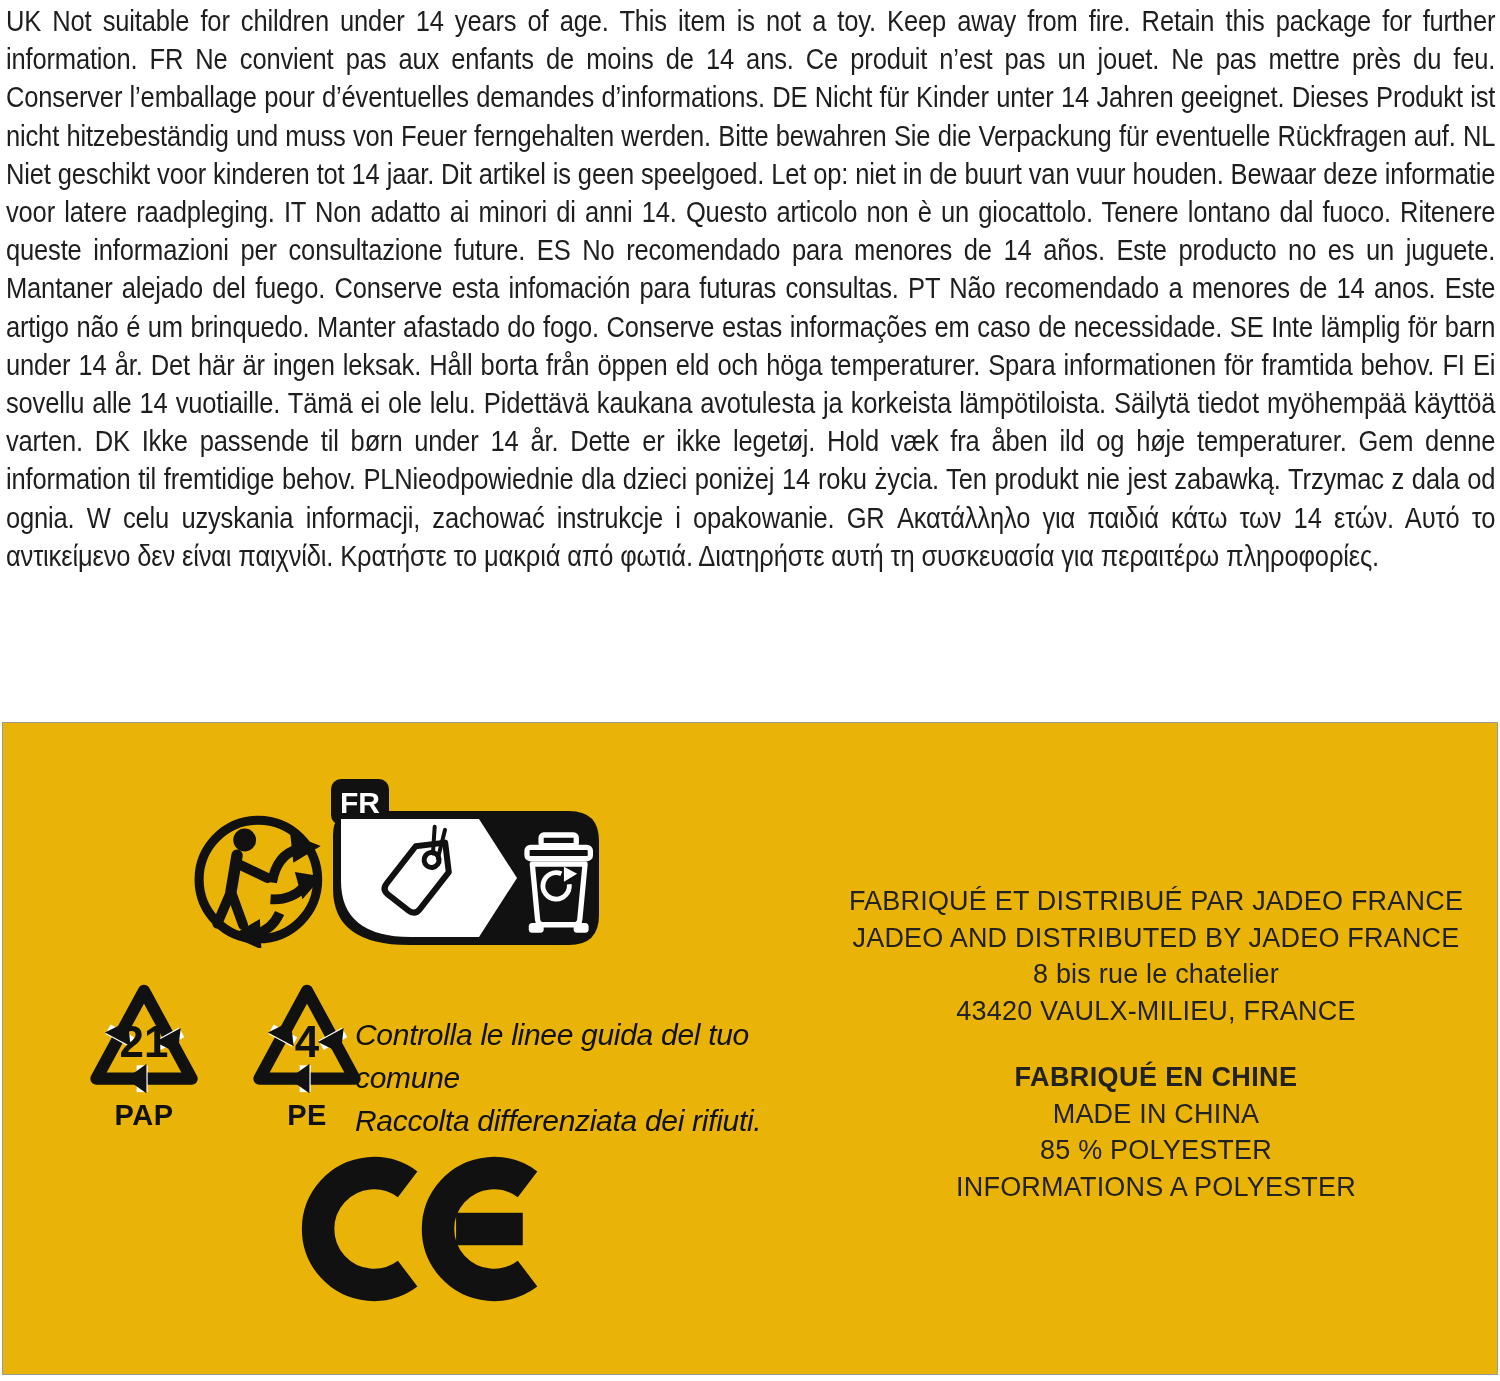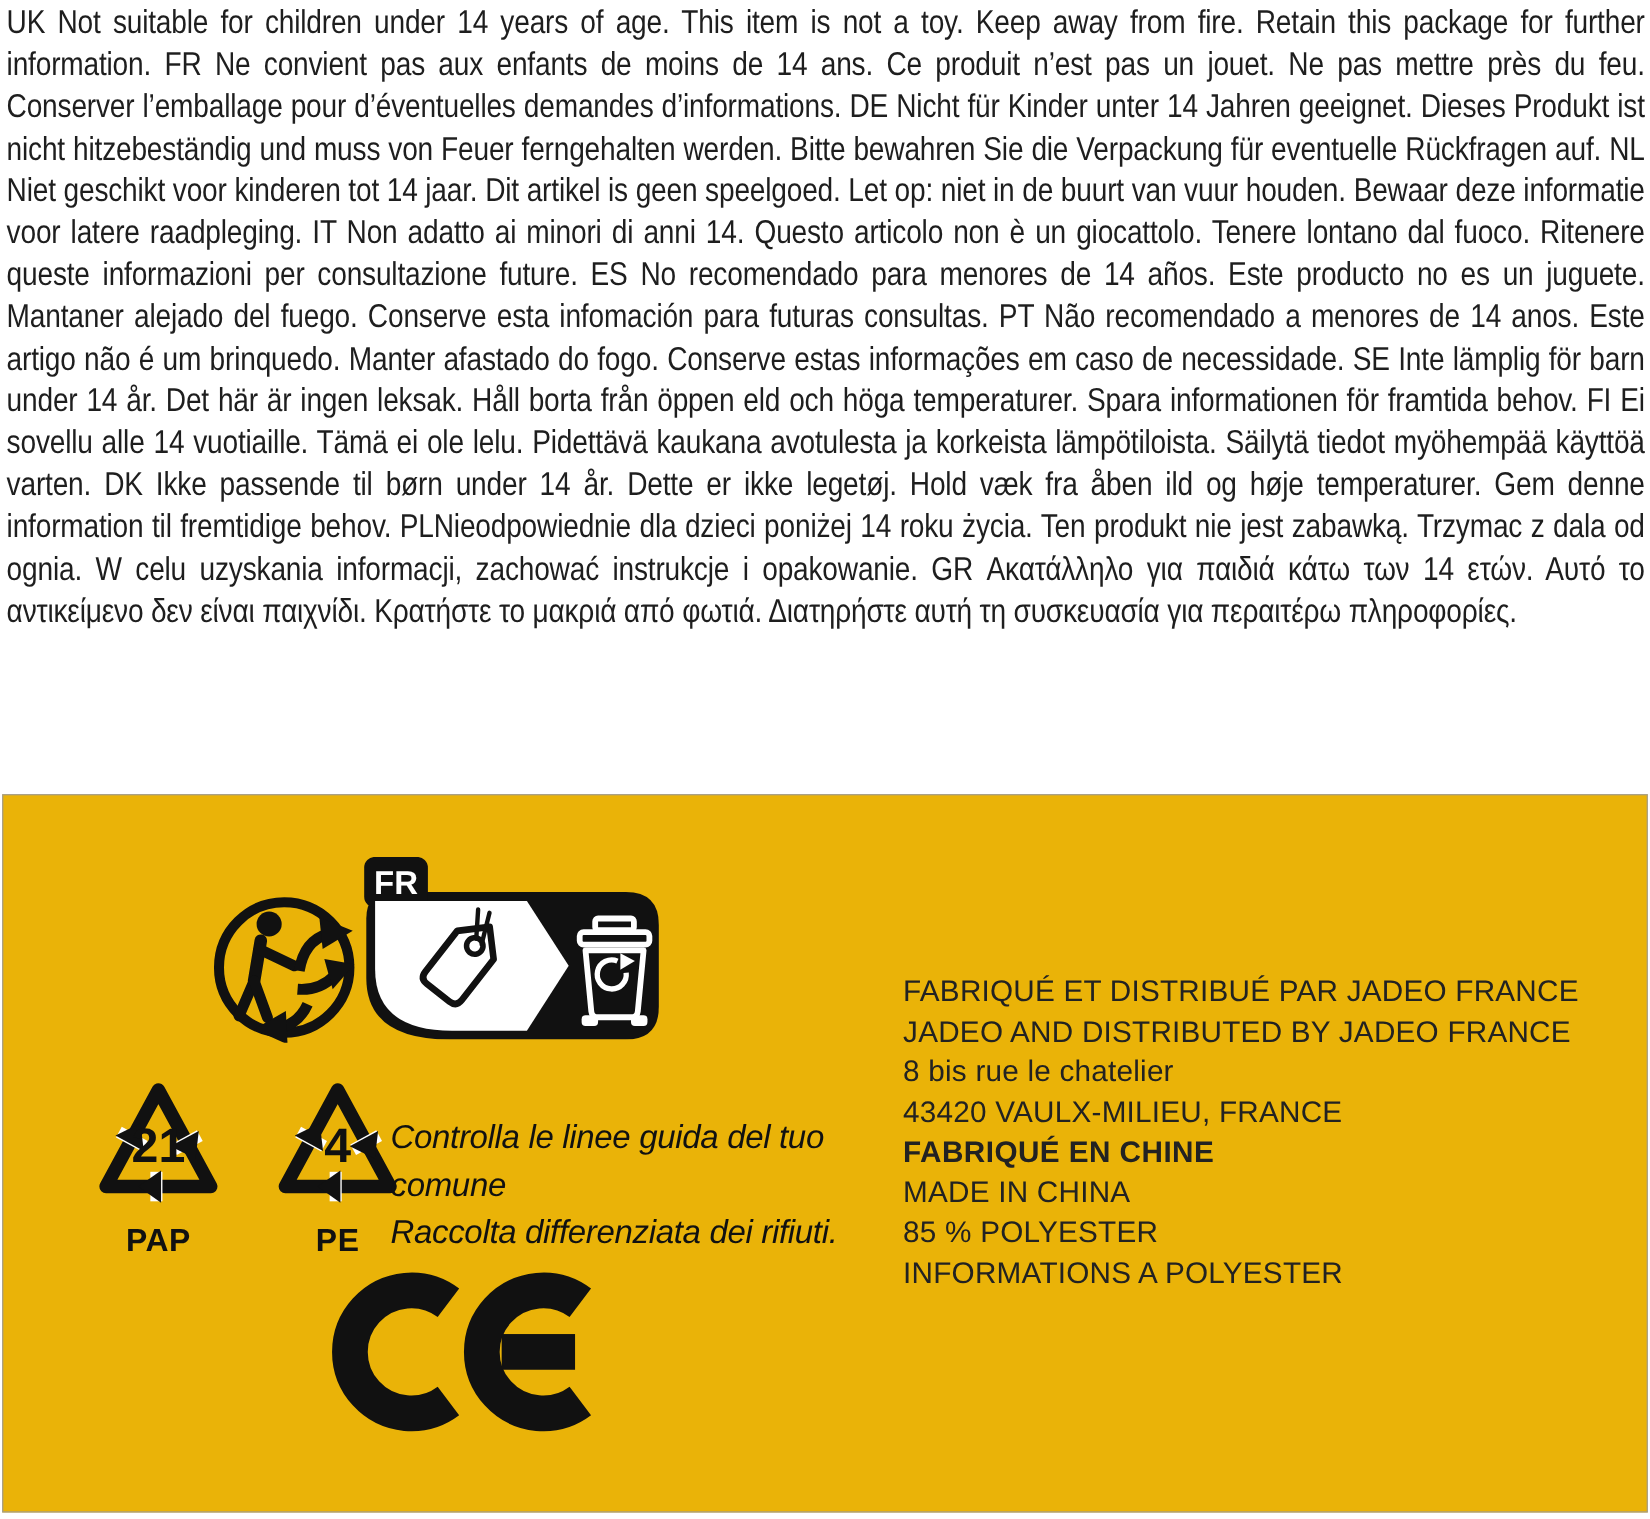--- a/index.html
+++ b/index.html
@@ -16,27 +16,27 @@
   .panel{
     position:absolute;left:2px;top:722px;width:1494px;height:651px;
     border:1px solid #9a9a9a;background:#eab308;
   }
   .abs{position:absolute;}
   .note{
     font-style:italic;font-size:30px;line-height:43px;color:#111;
     letter-spacing:-0.3px;
   }
   .mat-label{
-    text-align:center;font-weight:bold;font-size:29px;margin-top:15px;color:#111;
+    text-align:center;font-weight:bold;font-size:29px;margin-top:2px;color:#111;
     letter-spacing:0.5px;
   }
-  .right-text{width:670px;text-align:left;font-size:27px;line-height:36.5px;color:#222;
+  .right-text{width:670px;text-align:center;font-size:27px;line-height:36.5px;color:#222;
     letter-spacing:0.2px;}
   .right-text .bold{font-weight:bold;letter-spacing:0.4px;}
-  .origin-block{}
+  .origin-block{margin-top:30px;}
   svg{display:block;}
 </style>
 </head>
 <body>
 
 <div class="warning">UK Not suitable for children under 14 years of age. This item is not a toy. Keep away from fire. Retain this package for further information. FR Ne convient pas aux enfants de moins de 14 ans. Ce produit n’est pas un jouet. Ne pas mettre près du feu. Conserver l’emballage pour d’éventuelles demandes d’informations. DE Nicht für Kinder unter 14 Jahren geeignet. Dieses Produkt ist nicht hitzebeständig und muss von Feuer ferngehalten werden. Bitte bewahren Sie die Verpackung für eventuelle Rückfragen auf. NL Niet geschikt voor kinderen tot 14 jaar. Dit artikel is geen speelgoed. Let op: niet in de buurt van vuur houden. Bewaar deze informatie voor latere raadpleging. IT Non adatto ai minori di anni 14. Questo articolo non è un giocattolo. Tenere lontano dal fuoco. Ritenere queste informazioni per consultazione future. ES No recomendado para menores de 14 años. Este producto no es un juguete. Mantaner alejado del fuego. Conserve esta infomación para futuras consultas. PT Não recomendado a menores de 14 anos. Este artigo não é um brinquedo. Manter afastado do fogo. Conserve estas informações em caso de necessidade. SE Inte lämplig för barn under 14 år. Det här är ingen leksak. Håll borta från öppen eld och höga temperaturer. Spara informationen för framtida behov. FI Ei sovellu alle 14 vuotiaille. Tämä ei ole lelu. Pidettävä kaukana avotulesta ja korkeista lämpötiloista. Säilytä tiedot myöhempää käyttöä varten. DK Ikke passende til børn under 14 år. Dette er ikke legetøj. Hold væk fra åben ild og høje temperaturer. Gem denne information til fremtidige behov. PLNieodpowiednie dla dzieci poniżej 14 roku życia. Ten produkt nie jest zabawką. Trzymac z dala od ognia. W celu uzyskania informacji, zachować instrukcje i opakowanie. GR Ακατάλληλο για παιδιά κάτω των 14 ετών. Αυτό το αντικείμενο δεν είναι παιχνίδι. Κρατήστε το μακριά από φωτιά. Διατηρήστε αυτή τη συσκευασία για περαιτέρω πληροφορίες.</div>
 
 <div class="panel">
 
   <svg class="abs" style="left:190px;top:85px" width="152" height="140" viewBox="0 0 100 92">

